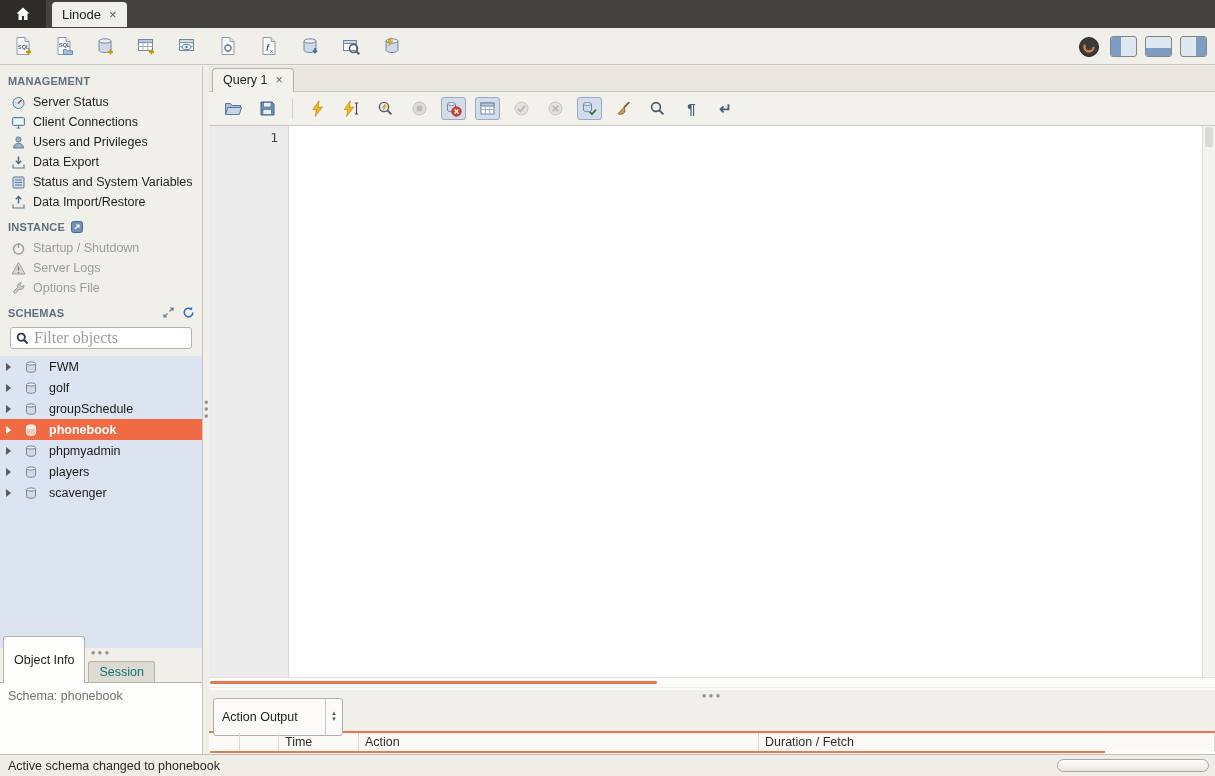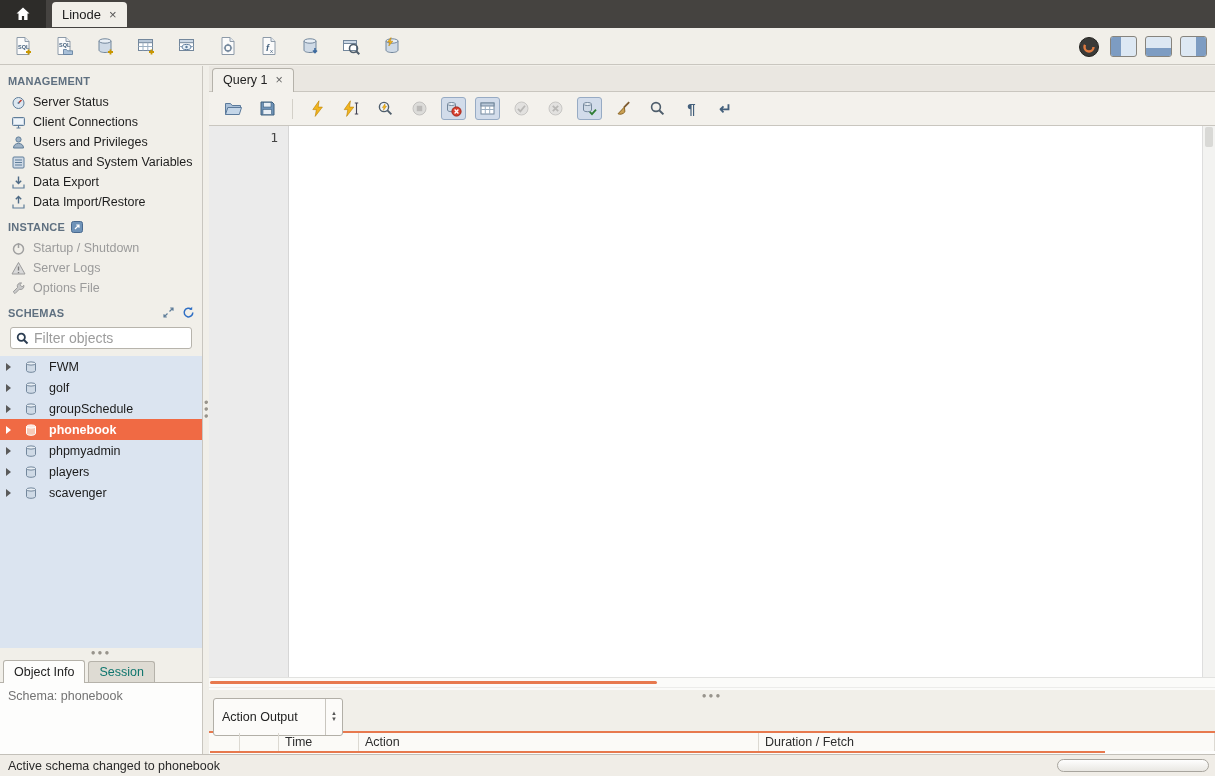--- a/index.html
+++ b/index.html
@@ -28,35 +28,35 @@
 
   
   .sidebar { position:absolute; top:66px; left:0; width:203px; bottom:22px; background:#f1efe9; display:flex; flex-direction:column; border-right:1px solid #c9c6bf; }
   .section-header { font-size:11px; font-weight:bold; color:#5f7080; padding:9px 8px 5px 8px; letter-spacing:.2px; display:flex; align-items:center; gap:6px; position:relative; flex:0 0 auto; }
   .side-item { height:20px; display:flex; align-items:center; gap:7px; padding-left:11px; font-size:12.5px; color:#1e1e1e; cursor:pointer; flex:0 0 auto; white-space:nowrap; overflow:hidden; }
   .side-item.disabled { color:#9b9b9b; }
   .schemas-tools { position:absolute; right:7px; top:8px; display:flex; gap:7px; }
   .schemas-tools span { cursor:pointer; display:flex; }
 
   .filter-box { margin:3px 10px 7px 10px; height:22px; background:#fff; border:1px solid #b7b4ac; border-radius:3px; display:flex; align-items:center; padding:0 5px; gap:5px; flex:0 0 auto; }
-  .filter-box input { border:0; outline:0; flex:1; min-width:0; font-size:14px; color:#333; background:transparent; font-family:Liberation Sans, sans-serif; }
+  .filter-box input { border:0; outline:0; flex:1; min-width:0; font-size:16px; color:#333; background:transparent; font-family:Liberation Serif, serif; }
   .filter-box input::placeholder { color:#9c9c9c; }
 
   .schema-list { flex:1 1 auto; background:#dbe4f0; overflow:hidden; }
   .schema-row { height:21px; display:flex; align-items:center; gap:11px; padding-left:6px; font-size:12.5px; color:#1b1b1b; cursor:pointer; }
   .tri { width:0; height:0; border-left:5px solid #5a5a5a; border-top:4px solid transparent; border-bottom:4px solid transparent; margin-right:2px; flex:0 0 auto; }
   .schema-row.selected { background:#f06a44; color:#fff; font-weight:bold; }
   .schema-row.selected .tri { border-left-color:#fff; }
 
   .grip { color:#98948c; font-size:8px; letter-spacing:2px; line-height:1; user-select:none; }
   .grip-h { height:9px; display:flex; align-items:center; justify-content:center; flex:0 0 auto; cursor:row-resize; }
 
   .bottom-tabs { height:25px; display:flex; align-items:flex-end; padding-left:3px; gap:3px; background:#f1efe9; flex:0 0 auto; }
   .btab { border:1px solid #b5b2aa; border-bottom:none; border-radius:3px 3px 0 0; font-size:12.5px; cursor:pointer; }
-  .btab.active { background:#fdfdfc; color:#222; padding:4px 10px; position:relative; z-index:2; margin-bottom:-1px; }
+  .btab.active { background:#fdfdfc; color:#222; padding:16px 10px; position:relative; z-index:2; margin-bottom:-1px; }
   .btab.inactive { background:#dedbd3; color:#0f766e; padding:3px 10px; }
   .object-info { flex:0 0 72px; background:#fdfdfc; border-top:1px solid #b5b2aa; padding:6px 8px; font-size:12.5px; color:#737373; }
 
   .vsplit { position:absolute; left:204px; top:66px; width:5px; bottom:22px; display:flex; align-items:center; justify-content:center; cursor:col-resize; }
   .vsplit .grip { transform:rotate(90deg); }
 
   
   .main { position:absolute; left:209px; top:66px; right:0; bottom:22px; display:flex; flex-direction:column; }
   .query-tabstrip { height:26px; background:#eae7e1; display:flex; align-items:flex-end; padding-left:3px; border-bottom:1px solid #c9c6bf; flex:0 0 auto; }
   .query-tab { background:#f3f1ec; border:1px solid #b5b2aa; border-bottom:none; border-radius:4px 4px 0 0; padding:4px 10px 5px 10px; font-size:12.5px; color:#222; display:flex; gap:8px; align-items:center; margin-bottom:-1px; position:relative; z-index:2; cursor:pointer; }
@@ -248,34 +248,34 @@
         <svg width="15" height="15" viewBox="0 0 15 15">
           <circle cx="7.5" cy="4.5" r="2.6" fill="#9fb3c6" stroke="#5f7d99"></circle>
           <path d="M2.5 13c0-3 2.2-4.6 5-4.6s5 1.6 5 4.6z" fill="#9fb3c6" stroke="#5f7d99"></path>
         </svg>
       </span>
     <span>Users and Privileges</span>
   </div>
   <div class="side-item">
     <span>
         <svg width="15" height="15" viewBox="0 0 15 15">
+          <path d="M7.5 1.5v7M4.8 5.8l2.7 2.7 2.7-2.7" fill="none" stroke="#4e6a85" stroke-width="1.4"></path>
+          <path d="M2 9.5v3.5h11V9.5" fill="none" stroke="#5f7d99" stroke-width="1.2"></path>
+        </svg>
+      </span>
+    <span>Data Export</span>
+  </div>
+  <div class="side-item">
+    <span>
+        <svg width="15" height="15" viewBox="0 0 15 15">
           <rect x="2" y="2" width="11" height="11" rx="1" fill="#cfdae6" stroke="#5f7d99"></rect>
           <path d="M4 5h7M4 7.5h7M4 10h7" stroke="#5f7d99"></path>
         </svg>
       </span>
     <span>Status and System Variables</span>
-  </div>
-  <div class="side-item">
-    <span>
-        <svg width="15" height="15" viewBox="0 0 15 15">
-          <path d="M7.5 1.5v7M4.8 5.8l2.7 2.7 2.7-2.7" fill="none" stroke="#4e6a85" stroke-width="1.4"></path>
-          <path d="M2 9.5v3.5h11V9.5" fill="none" stroke="#5f7d99" stroke-width="1.2"></path>
-        </svg>
-      </span>
-    <span>Data Export</span>
   </div>
   <div class="side-item">
     <span>
         <svg width="15" height="15" viewBox="0 0 15 15">
           <path d="M7.5 8.5v-7M4.8 4.2 7.5 1.5l2.7 2.7" fill="none" stroke="#4e6a85" stroke-width="1.4"></path>
           <path d="M2 9.5v3.5h11V9.5" fill="none" stroke="#5f7d99" stroke-width="1.2"></path>
         </svg>
       </span>
     <span>Data Import/Restore</span>
   </div>

